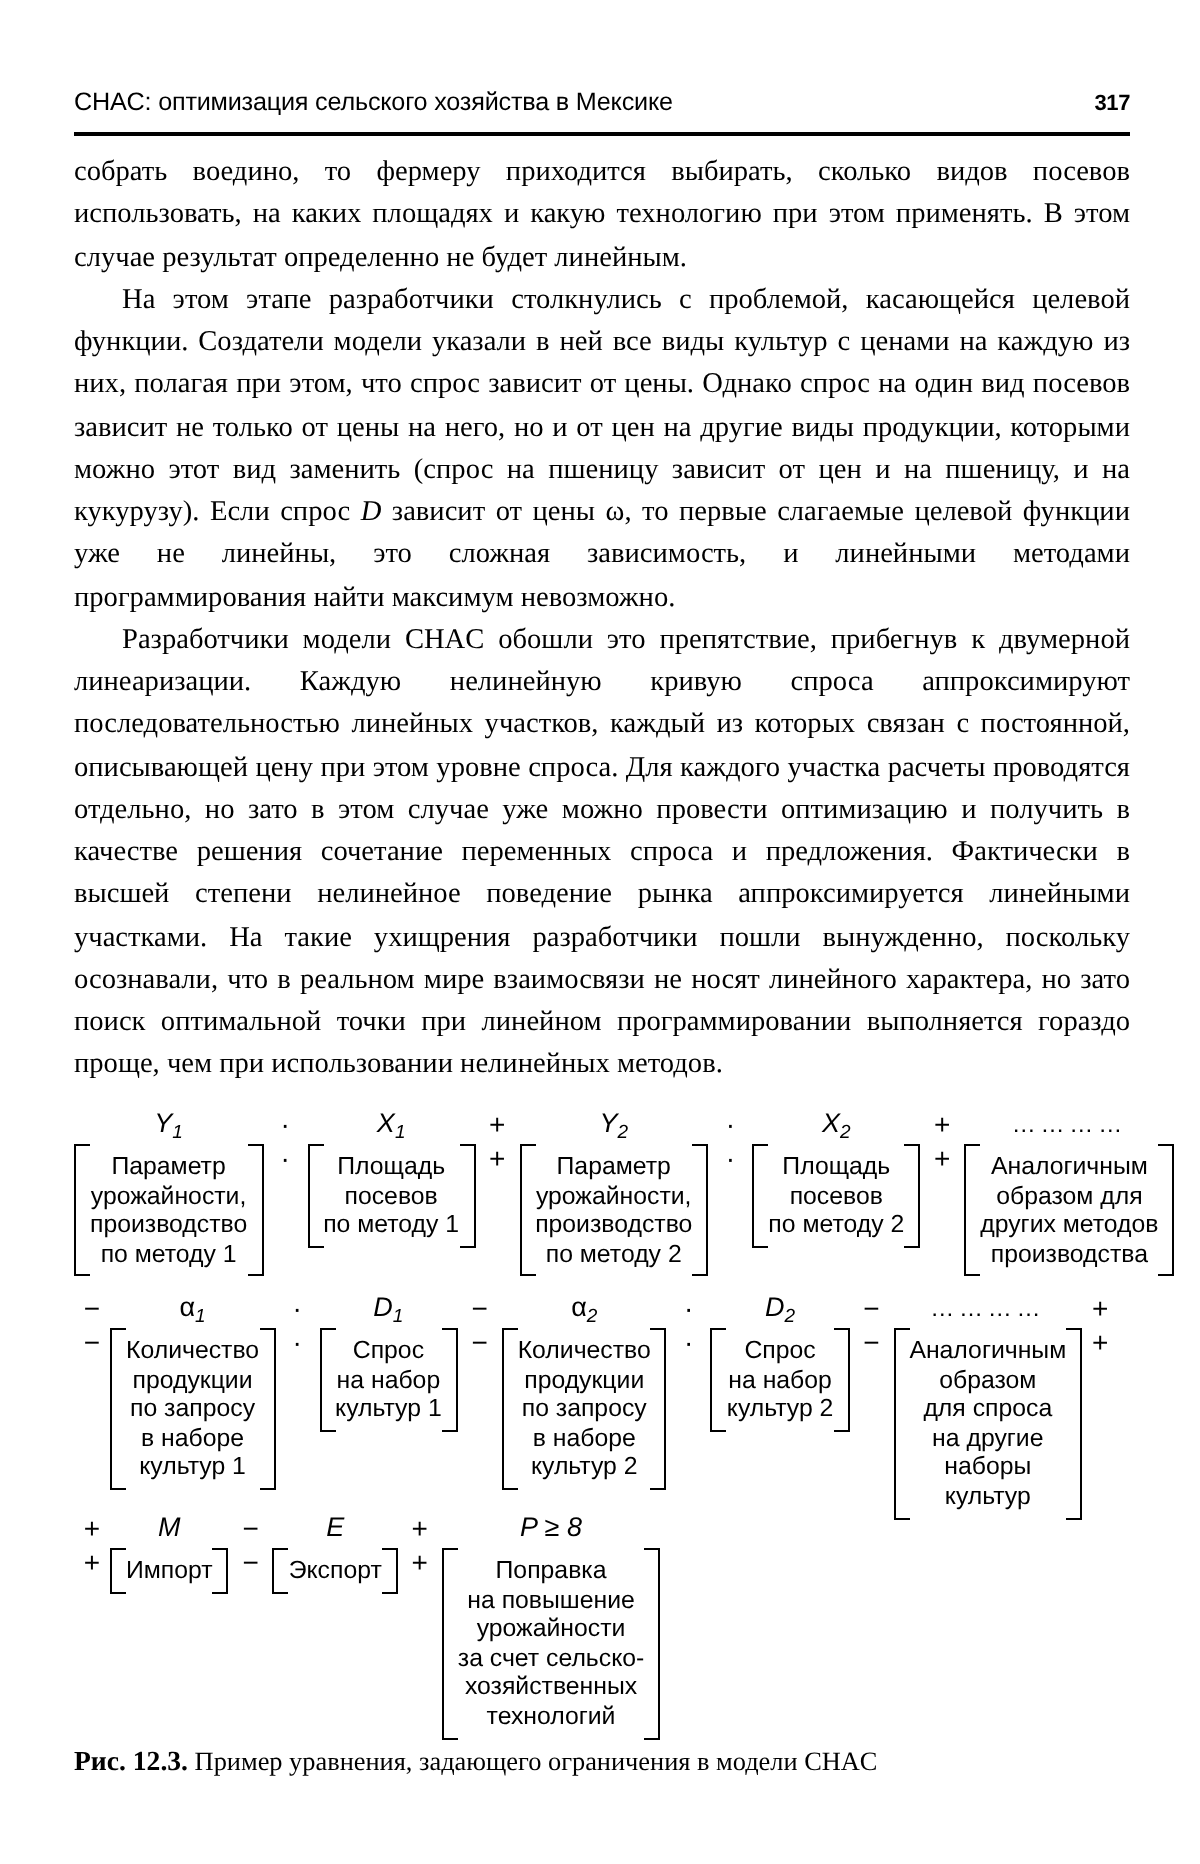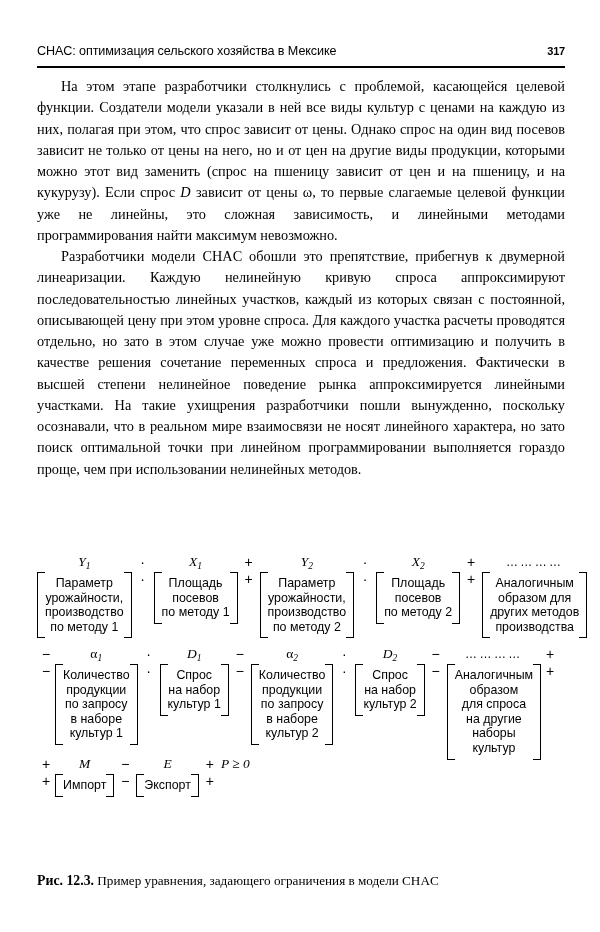--- a/index.html
+++ b/index.html
@@ -106,21 +106,21 @@
   
   .term {
     display: flex;
     flex-direction: column;
     align-items: center;
     flex: 0 0 auto;
   }
   .term-label {
     font-size: 13.5px;
     font-style: italic;
-    font-family: Liberation Serif, serif;
+    font-family: Liberation Sans, sans-serif;
     height: 20px;
     line-height: 20px;
     white-space: nowrap;
   }
   .term-label sub {
     font-style: italic;
     font-size: 9.5px;
     vertical-align: baseline;
     position: relative;
     top: 3px;
@@ -199,20 +199,21 @@
 
 <div class="page">
 
   <div class="runhead">
     <span class="runhead-title">CHAC: оптимизация сельского хозяйства в Мексике</span>
     <span class="runhead-folio">317</span>
   </div>
   <div class="runhead-rule"></div>
 
   <div class="body-text" id="body-text">
+      <p class="noindent"><span>собрать воедино, то фермеру приходится выбирать, сколько видов посевов использовать, на каких площадях и какую технологию при этом применять. В этом случае результат определенно не будет линейным.</span></p>
       <p><span>На этом этапе разработчики столкнулись с проблемой, касающейся целевой функции. Создатели модели указали в ней все виды культур с ценами на каждую из них, полагая при этом, что спрос зависит от цены. Однако спрос на один вид посевов зависит не только от цены на него, но и от цен на другие виды продукции, которыми можно этот вид заменить (спрос на пшеницу зависит от цен и на пшеницу, и на кукурузу). Если спрос </span><i>D</i><span> зависит от цены ω, то первые слагаемые целевой функции уже не линейны, это сложная зависимость, и линейными методами программирования найти максимум невозможно.</span></p>
       <p><span>Разработчики модели CHAC обошли это препятствие, прибегнув к двумерной линеаризации. Каждую нелинейную кривую спроса аппроксимируют последовательностью линейных участков, каждый из которых связан с постоянной, описывающей цену при этом уровне спроса. Для каждого участка расчеты проводятся отдельно, но зато в этом случае уже можно провести оптимизацию и получить в качестве решения сочетание переменных спроса и предложения. Фактически в высшей степени нелинейное поведение рынка аппроксимируется линейными участками. На такие ухищрения разработчики пошли вынужденно, поскольку осознавали, что в реальном мире взаимосвязи не носят линейного характера, но зато поиск оптимальной точки при линейном программировании выполняется гораздо проще, чем при использовании нелинейных методов.</span></p>
     </div>
 
   <div class="figure" id="figure">
       <div class="eq-row row1">
         <div class="term">
           <div class="term-label"><span>Y</span><sub>1</sub></div>
           <div class="bracket">
             <div class="bracket-text">Параметр
@@ -364,21 +365,29 @@
           <div class="term-label"><span>E</span></div>
           <div class="bracket">
             <div class="bracket-text">Экспорт</div>
           </div>
         </div>
         <div class="opstack">
           <div class="op" style="height: 20px; min-width: 22px;">+</div>
           <div class="op" style="min-width: 22px;">+</div>
         </div>
         <div class="term">
-          <div class="term-label"><span>P ≥ 0</span></div>
+          <div class="term-label"><span>P ≥ 8</span></div>
+          <div class="bracket">
+            <div class="bracket-text">Поправка
+на повышение
+урожайности
+за счет сельско-
+хозяйственных
+технологий</div>
+          </div>
         </div>
       </div>
     </div>
 
   <div class="caption">
     <b>Рис. 12.3.</b><span> Пример уравнения, задающего ограничения в модели CHAC</span>
   </div>
 
 </div>
 

